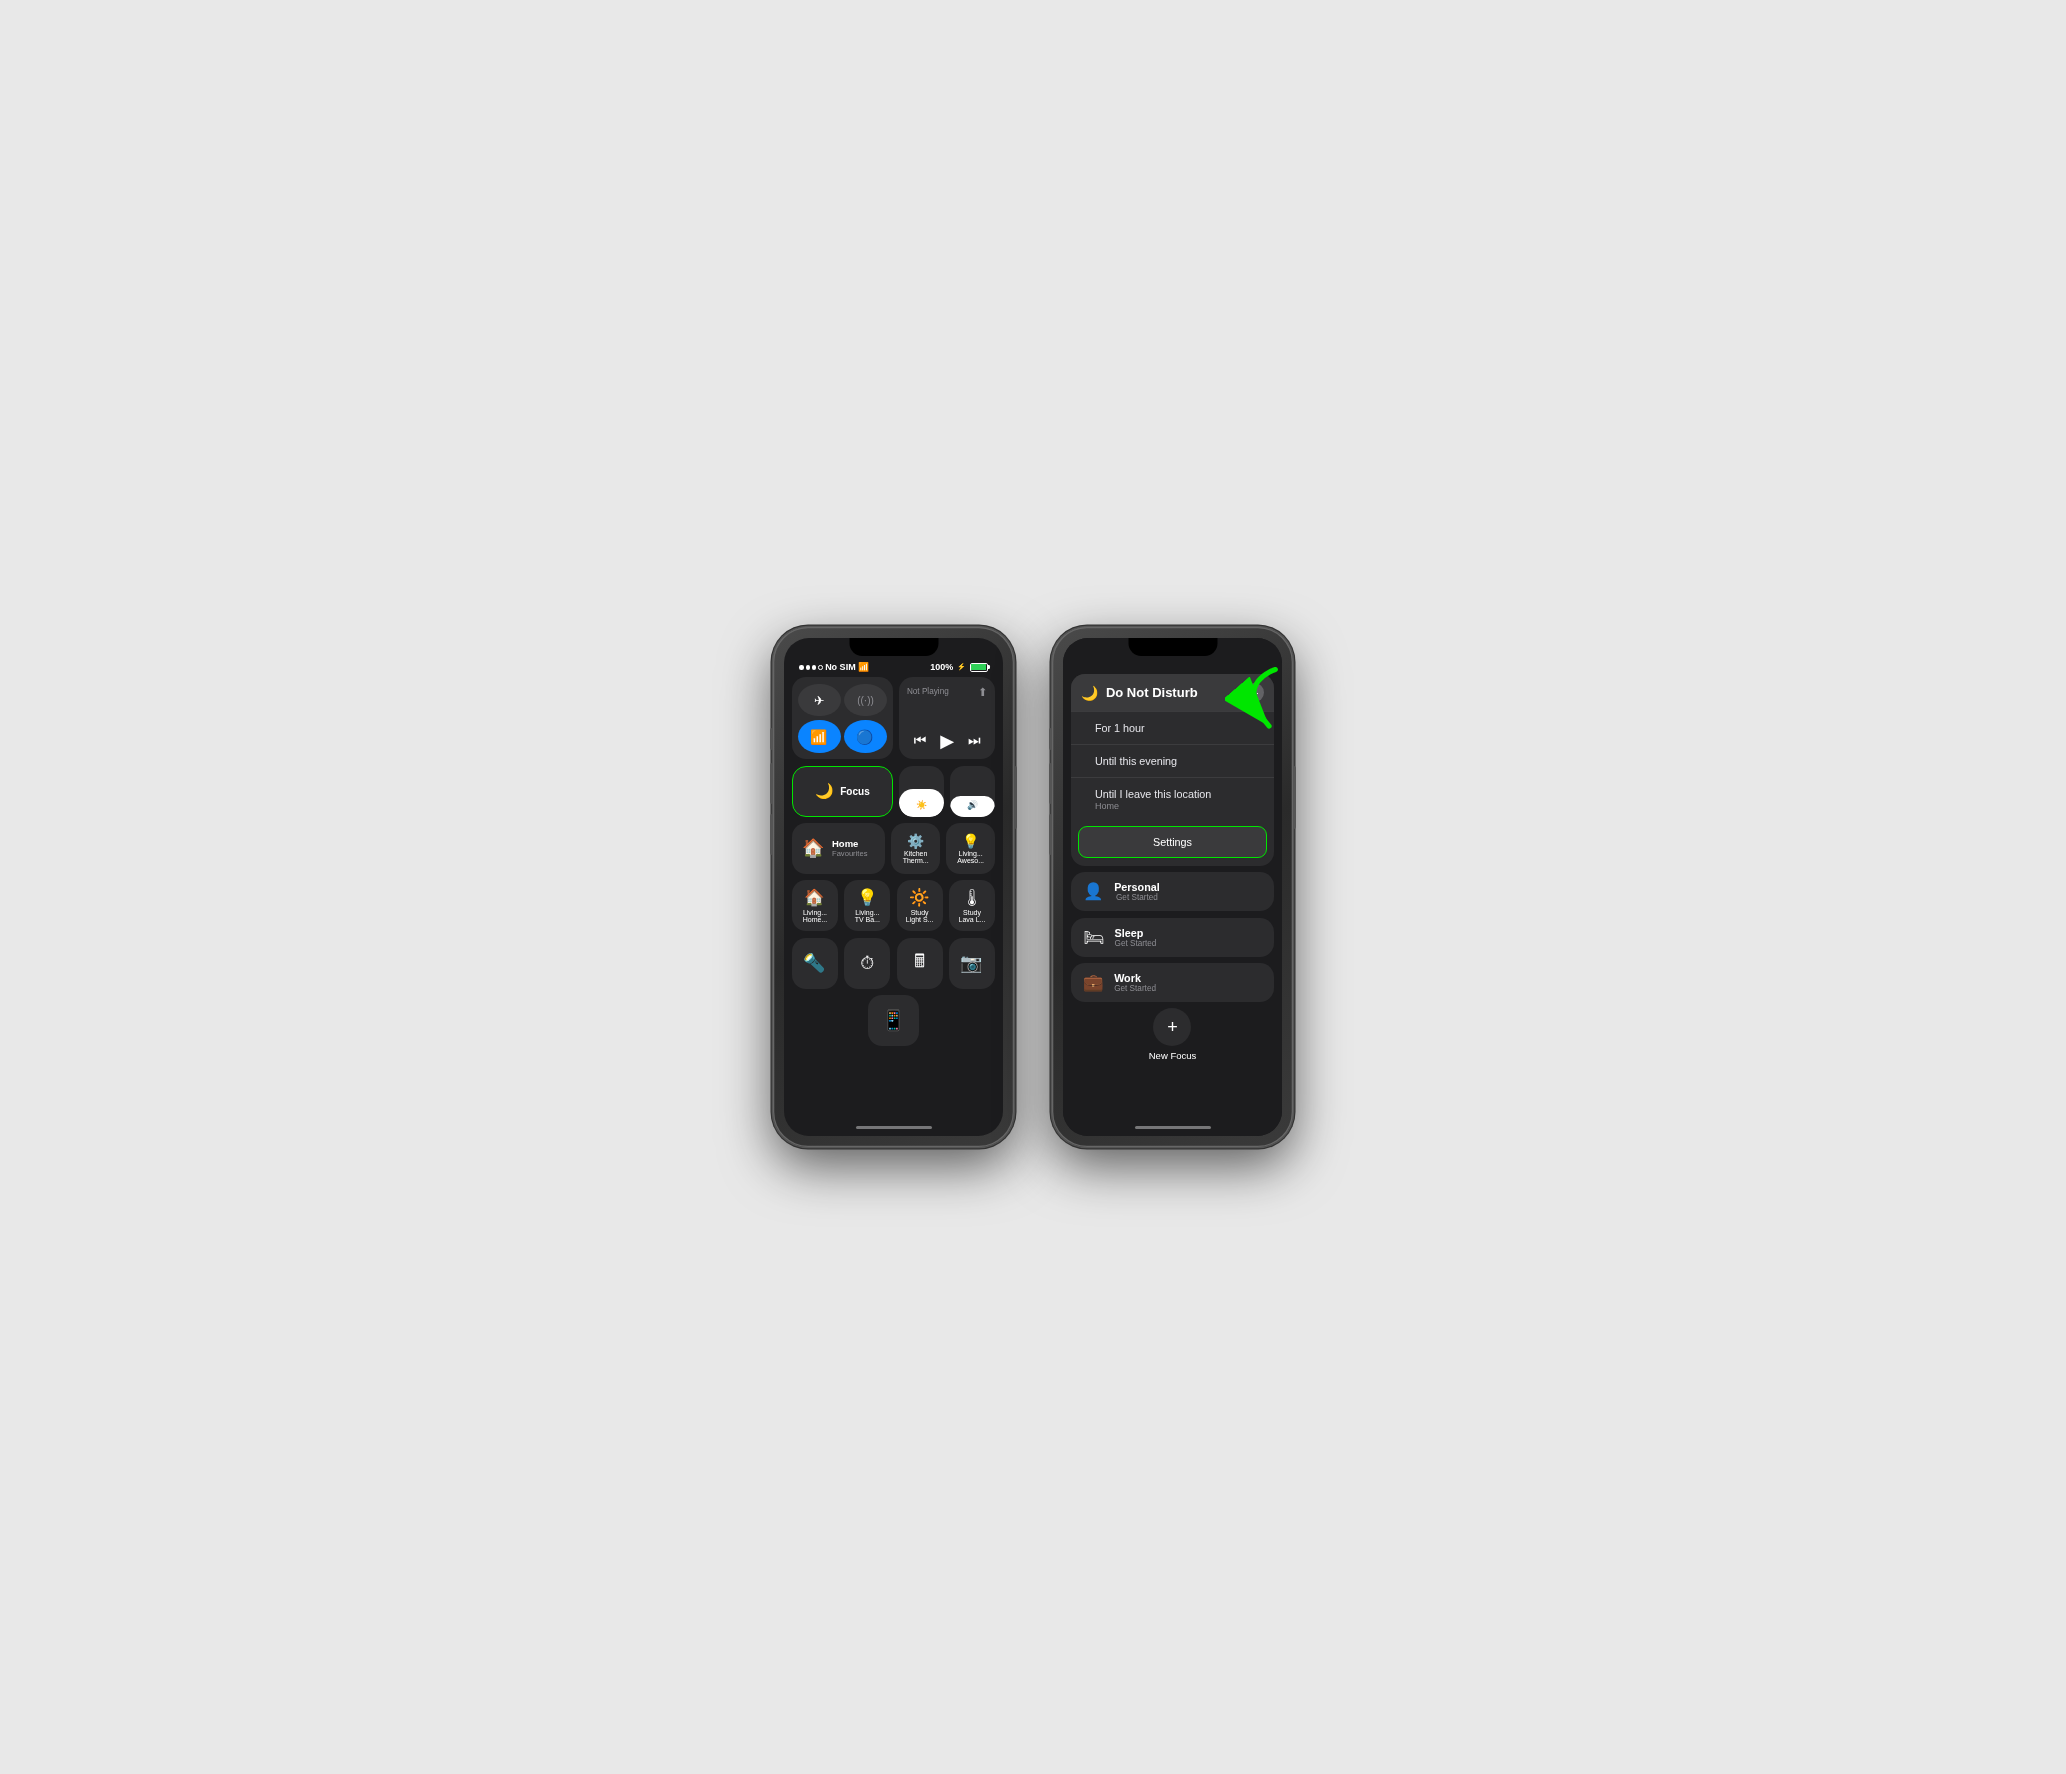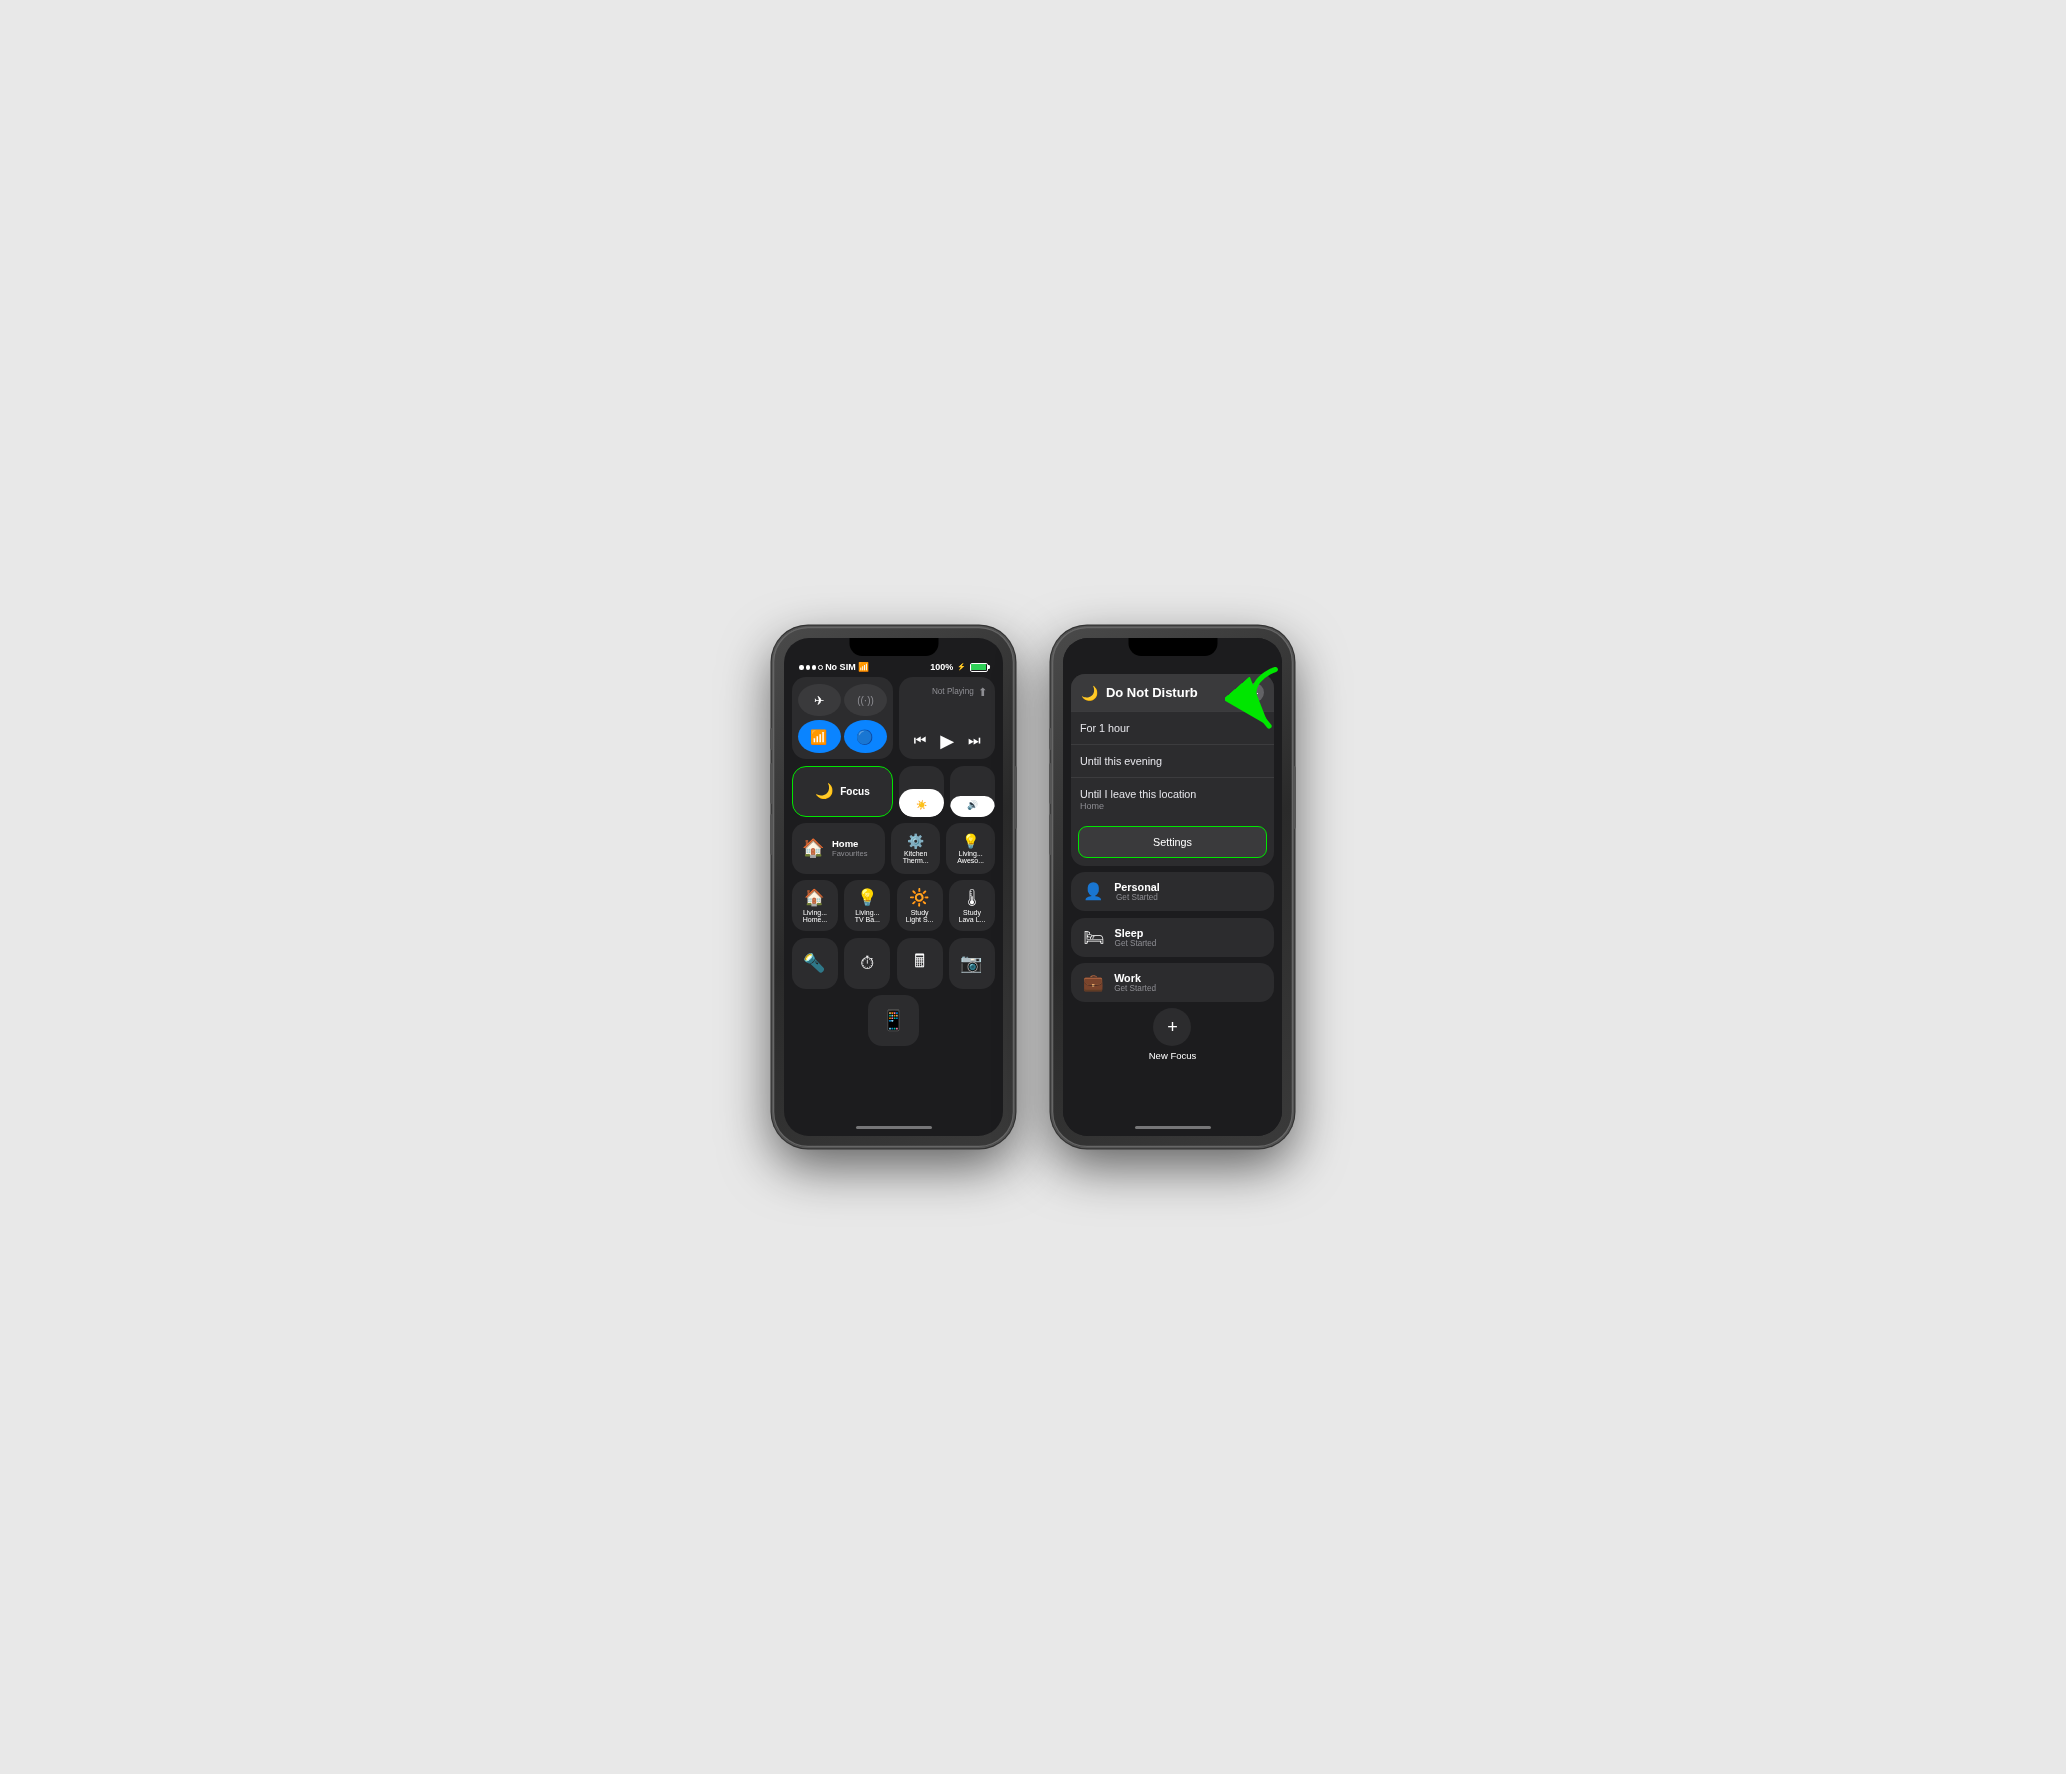--- a/index.html
+++ b/index.html
@@ -178,21 +178,21 @@
       padding: 7.6px;
       display: flex;
       flex-direction: column;
       justify-content: space-between;
     }
     .np-top {
       display: flex;
       justify-content: space-between;
       align-items: center;
     }
-    .np-title { color: #8e8e93; font-size: 8.2px; font-weight: 500; margin-left: 25px; }
+    .np-title { color: #8e8e93; font-size: 8.2px; font-weight: 500; }
     .np-airplay { color: #8e8e93; font-size: 11.4px; }
     .np-controls {
       display: flex;
       justify-content: space-around;
       align-items: center;
     }
     .np-ctrl { color: white; font-size: 14px; cursor: pointer; }
 
     
     .cc-mid-row {
@@ -409,21 +409,21 @@
       display: flex;
       align-items: center;
       justify-content: center;
       color: white;
       font-size: 9px;
       cursor: pointer;
     }
 
     
     .focus-menu-item {
-      padding: 10px 9px;
+      padding: 10px 24px;
       color: #e5e5ea;
       font-size: 10.8px;
       border-top: 0.6px solid rgba(255,255,255,0.08);
       cursor: pointer;
     }
     .focus-menu-item.location {
       display: flex;
       flex-direction: column;
     }
     .focus-menu-item.location .sub { color: #8e8e93; font-size: 9px; margin-top: 1.3px; }

